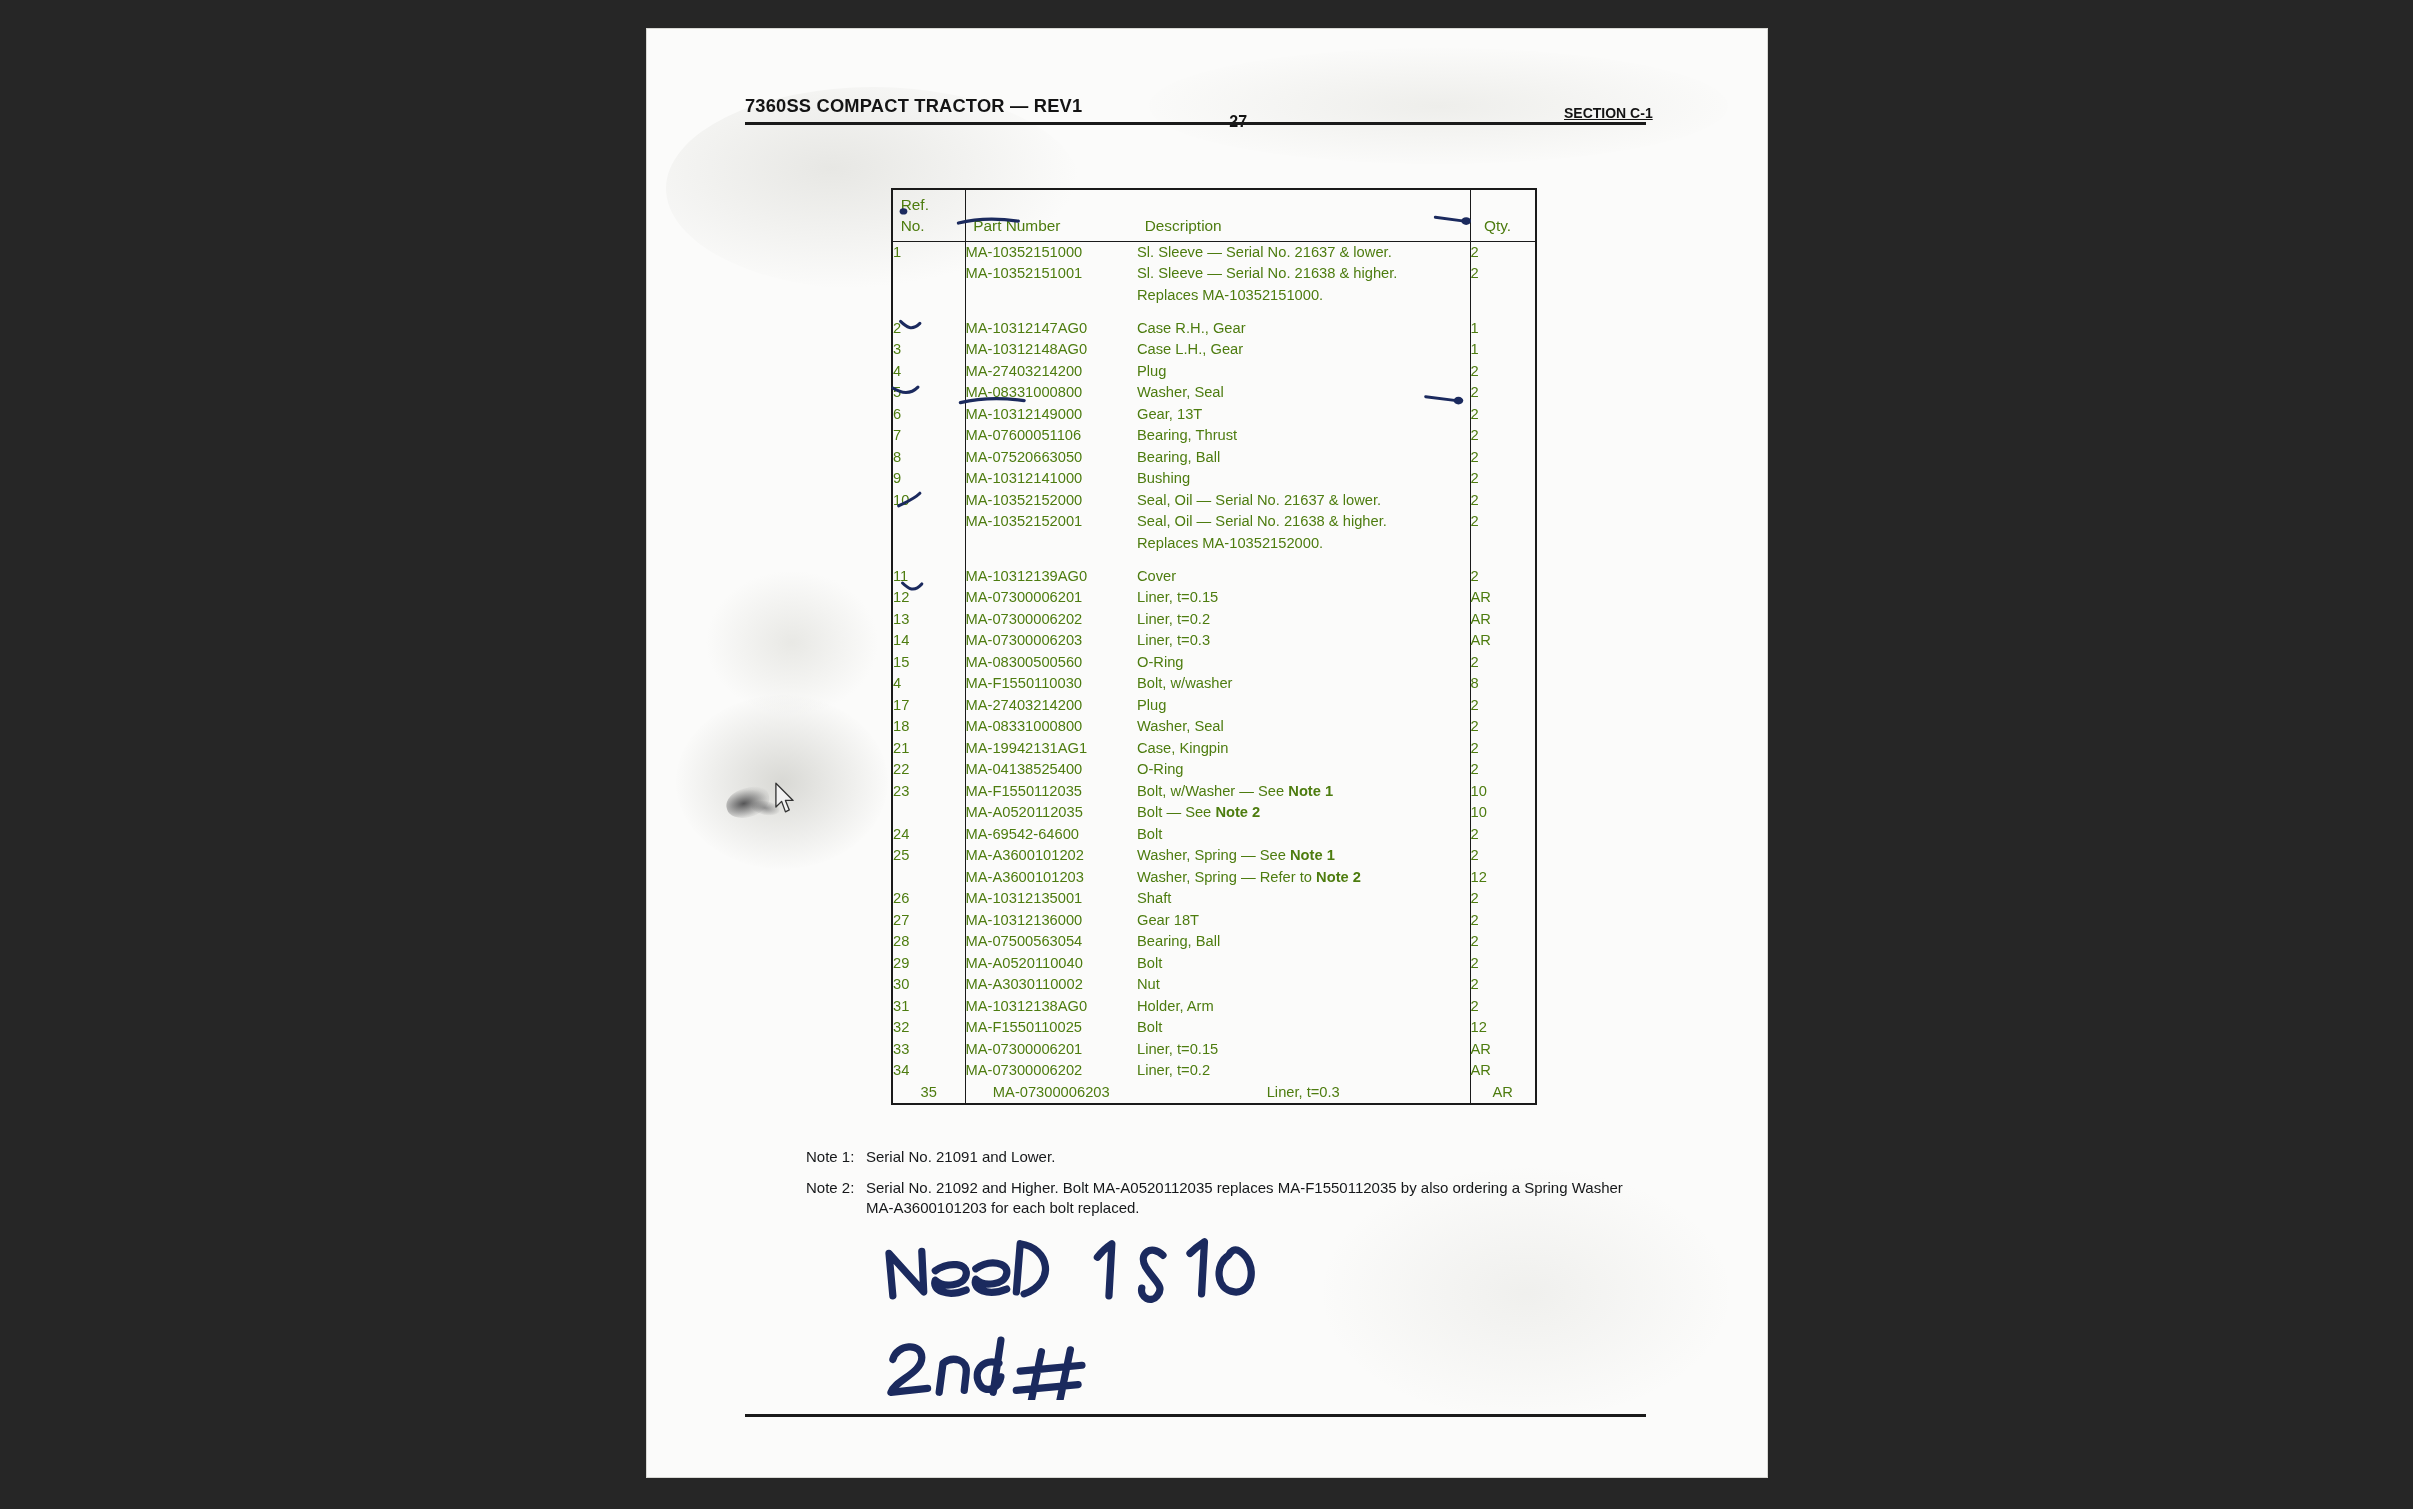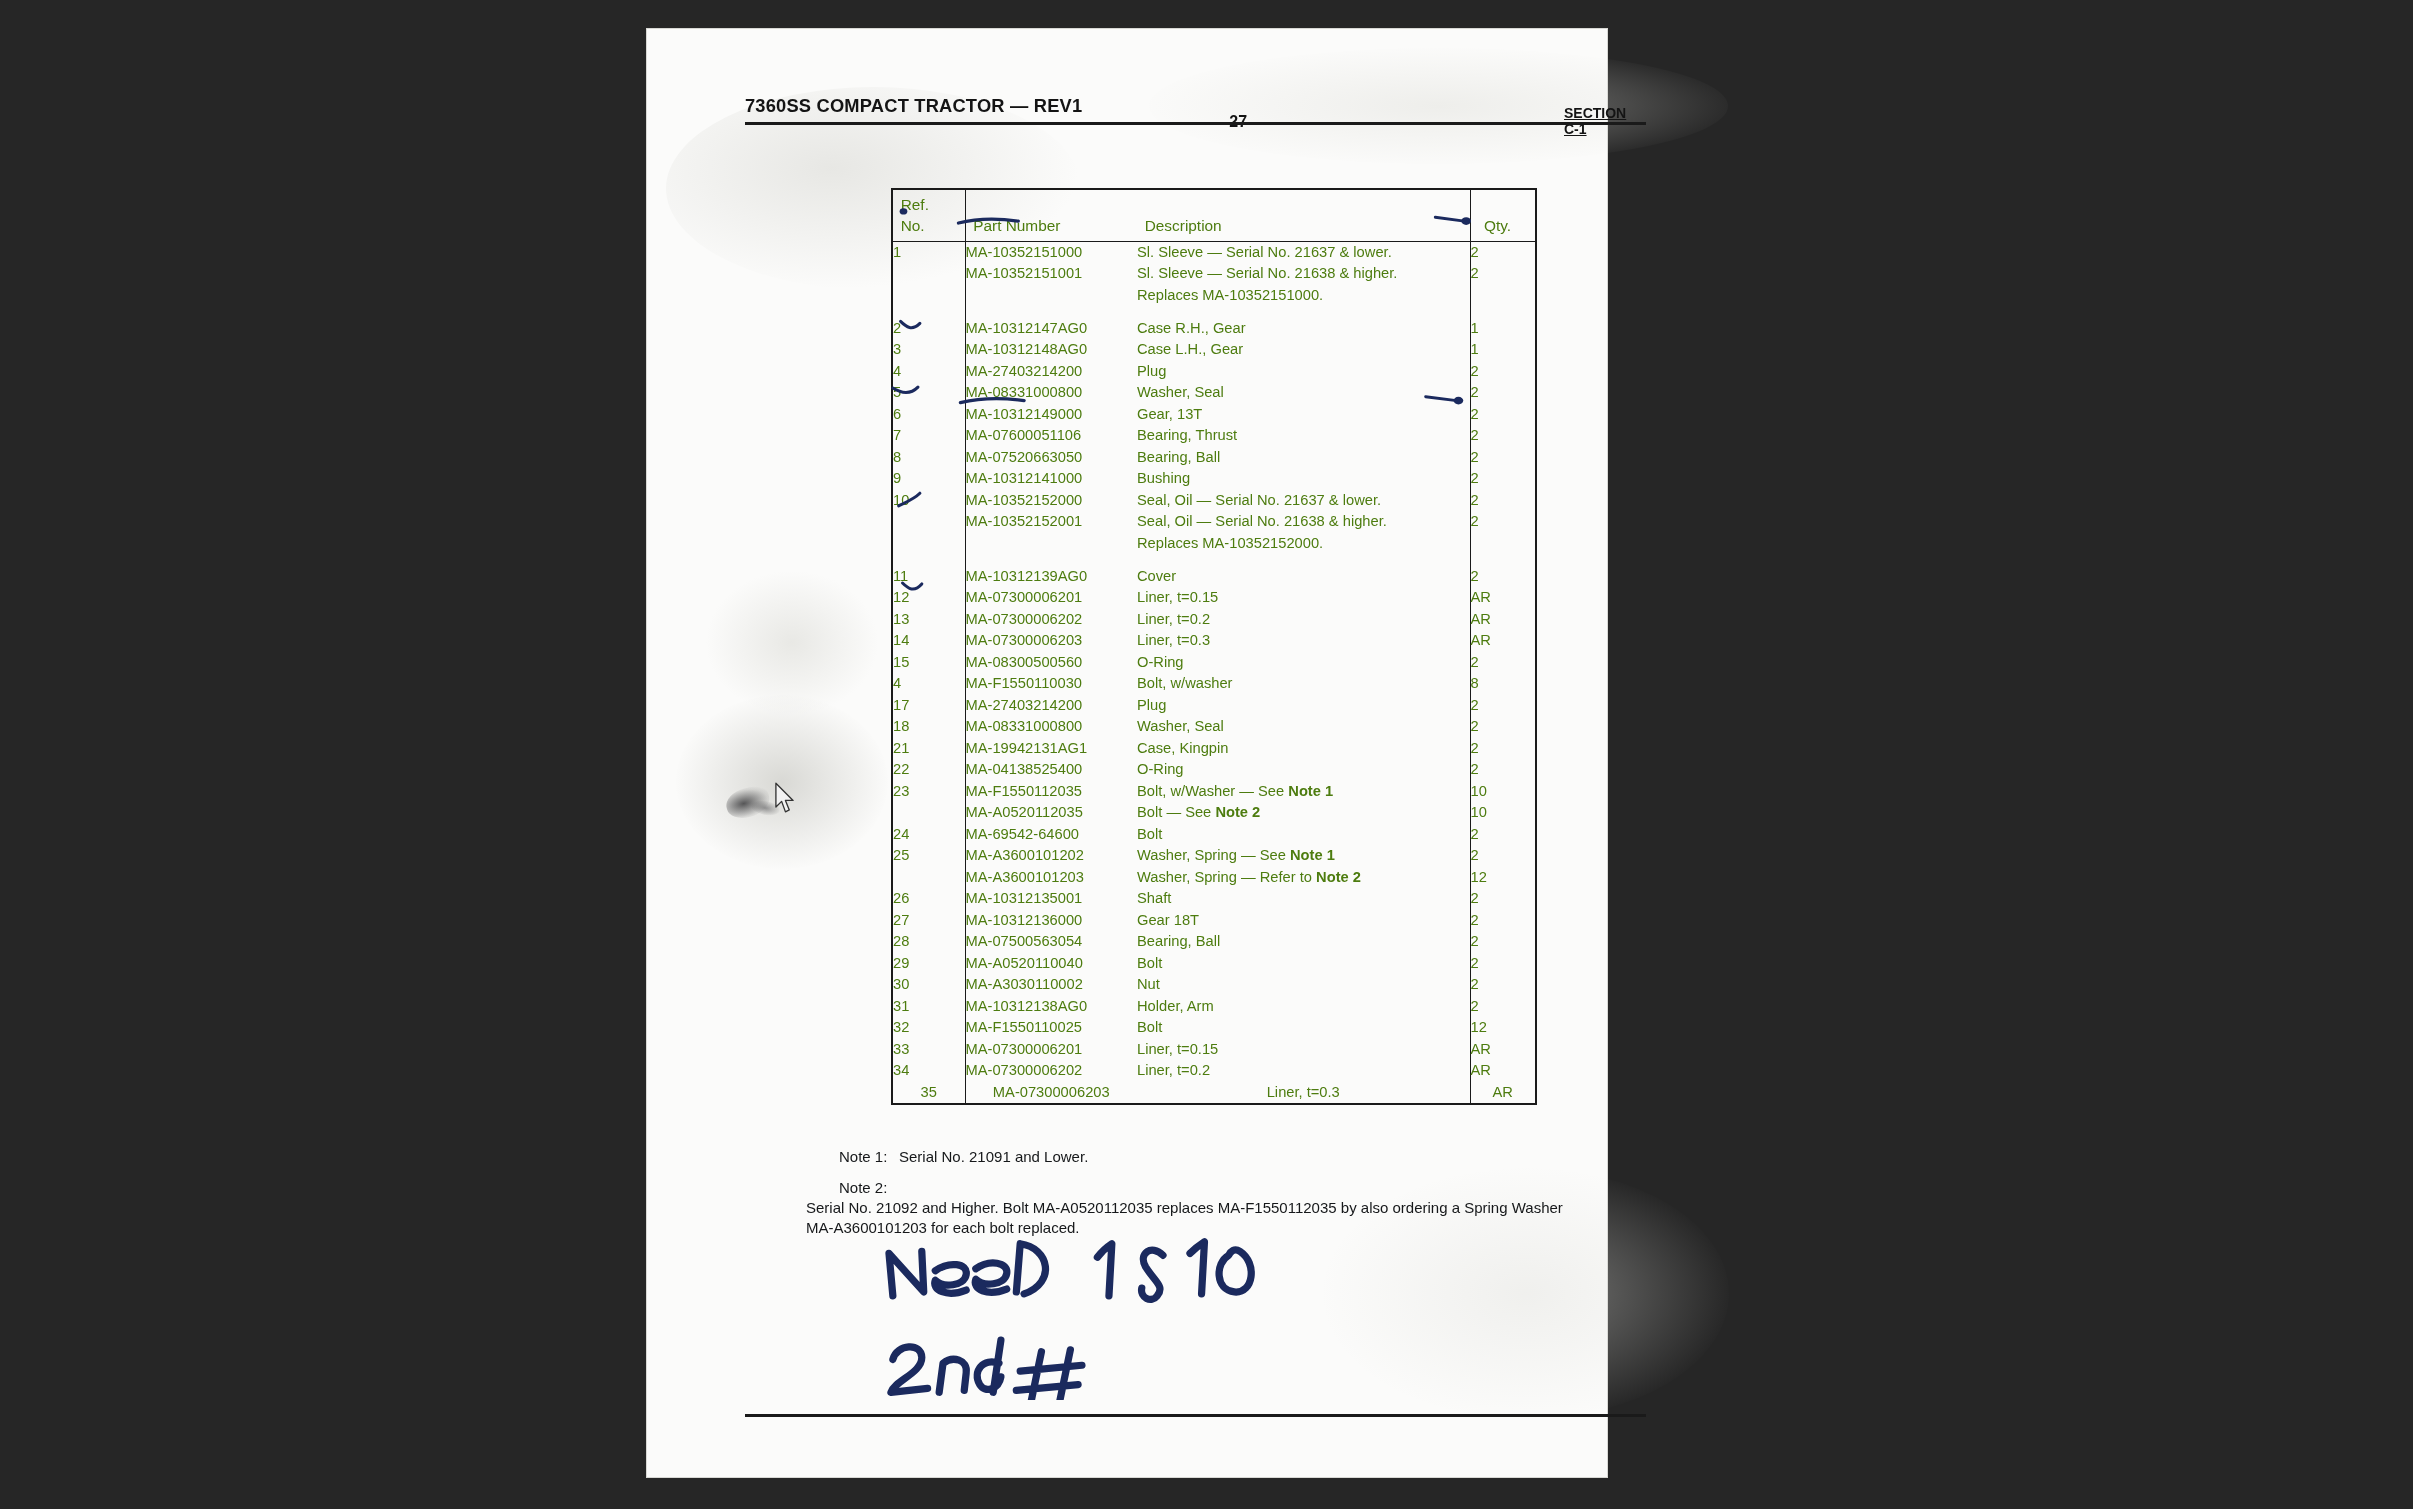--- a/index.html
+++ b/index.html
@@ -17,21 +17,21 @@
     position: relative;
     width: 2414px;
     height: 1509px;
     background: #262626;
   }
   
   #page {
     position: absolute;
     left: 647px;
     top: 29px;
-    width: 960px;
+    width: 1120px;
     height: 1448px;
     background: #fbfbfa;
     box-shadow: 0 0 0 1px #d8d8d4;
   }
   
   .blotch {
     position: absolute;
     border-radius: 50%;
     pointer-events: none;
   }
@@ -156,21 +156,21 @@
   .bold { font-weight: bold; }
   
   .note {
     position: absolute;
     font-size: 15px;
     color: #16181a;
     line-height: 20px;
   }
   #note1 { left: 159px; top: 1118px; }
   #note2 { left: 159px; top: 1149px; width: 830px; }
-  .note-label { display: inline-block; width: 60px; margin-left: 33px; }
+  .note-label { display: inline-block; width: 60px; }
   .note-body { display: inline-block; vertical-align: top; }
 
   
   #handwriting {
     position: absolute;
     left: 232px; top: 1207px;
     width: 676px; height: 164px;
     pointer-events: none;
   }
   

